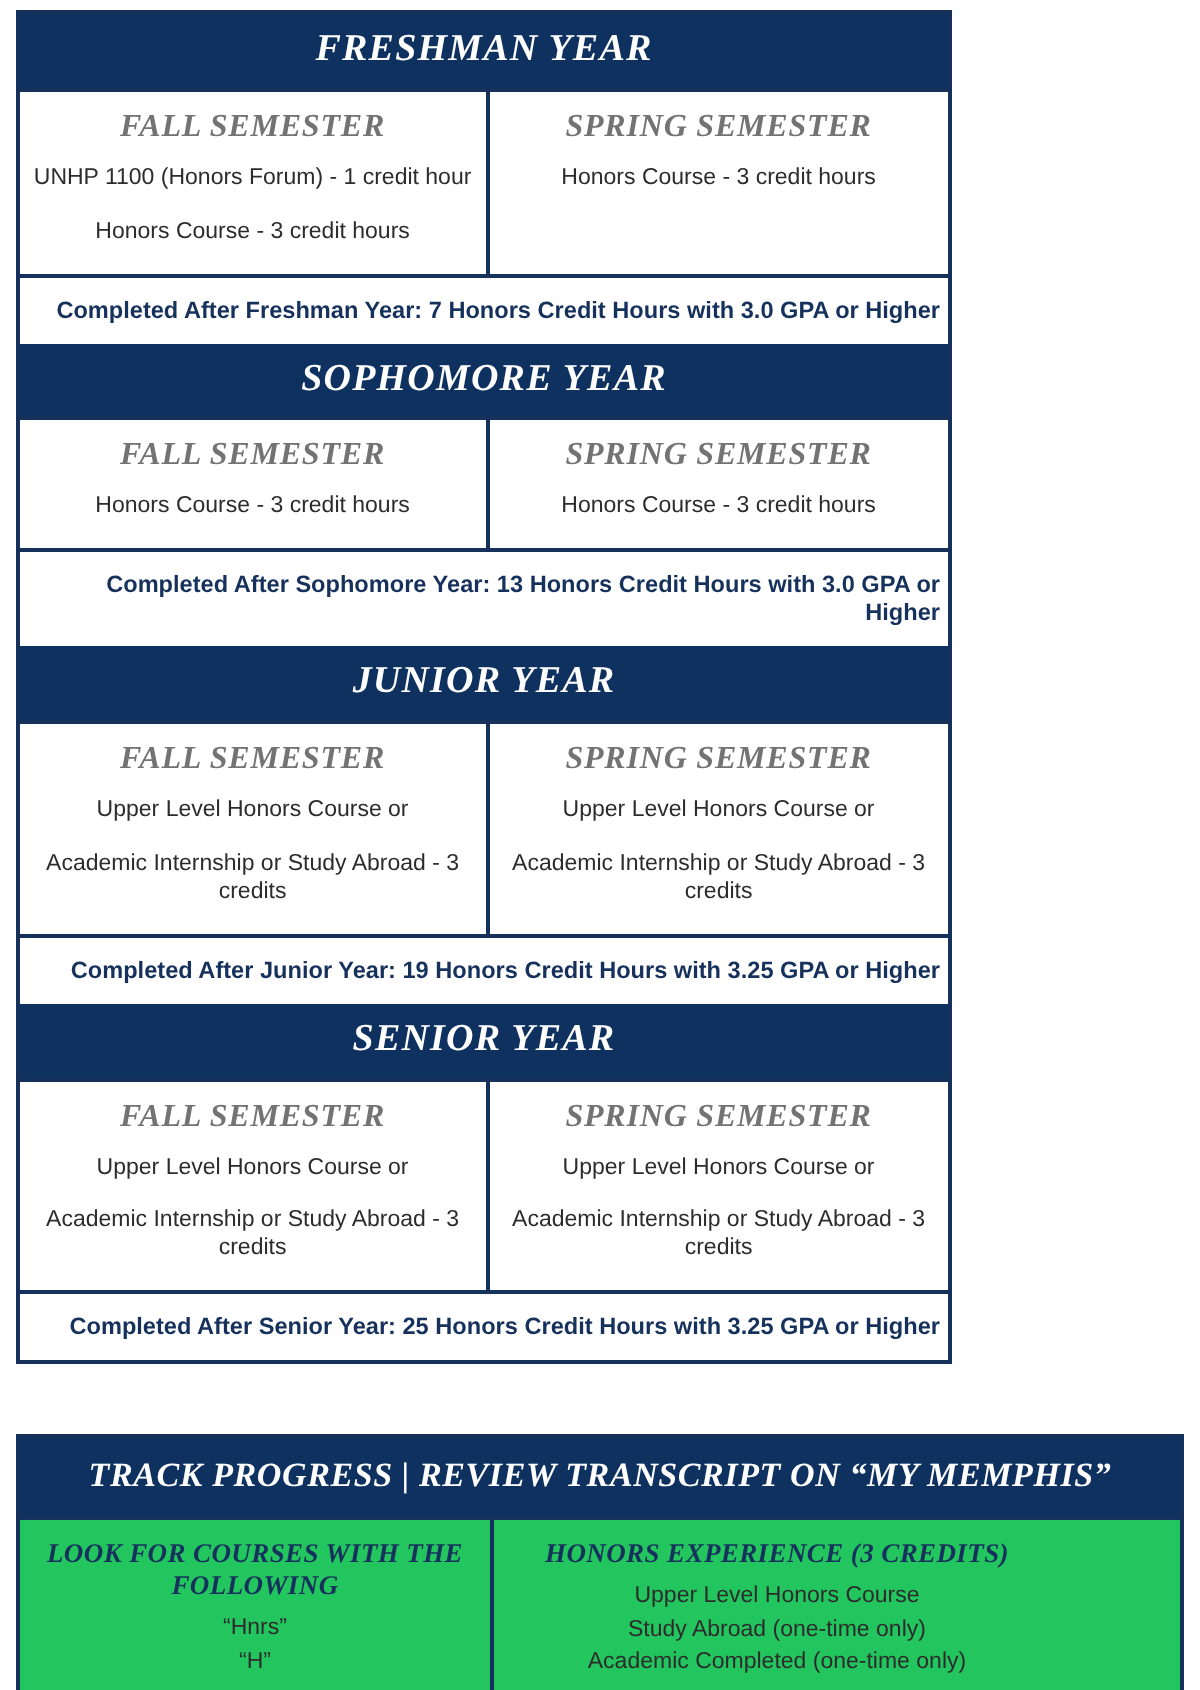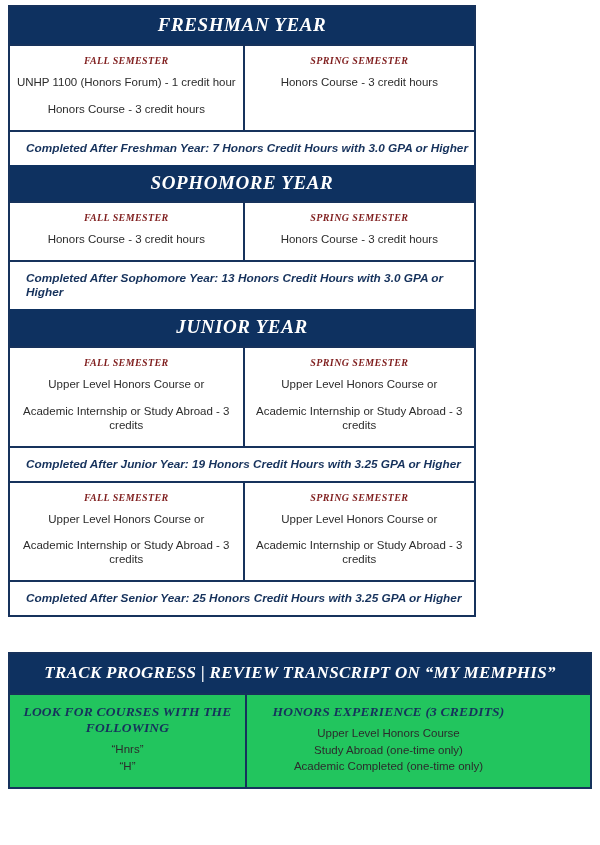--- a/index.html
+++ b/index.html
@@ -57,43 +57,42 @@
     width: 293px;
     border-right: 2px solid #16325c;
   }
   .sem-col.right {
     width: 287px;
   }
   .sem-title {
     font-family: "Liberation Serif", serif;
     font-weight: bold;
     font-style: italic;
-    font-size: 10px;
-    color: #7f1d1d;
+    font-size: 16px;
+    color: #737373;
     letter-spacing: 0.4px;
     margin-bottom: 10px;
   }
   .sem-line {
     font-family: "Liberation Sans", sans-serif;
     font-size: 11.5px;
     color: #2c2c2c;
     line-height: 1.2;
     margin: 0 0 13px 0;
   }
   .sem-line:last-child { margin-bottom: 2px; }
 
   .complete-row {
-    text-align: left;
+    text-align: right;
     font-family: "Liberation Sans", sans-serif;
     font-weight: bold;
     font-size: 11.8px;
     color: #16325c;
     padding: 9px 4px 10px 16px;
     background: #ffffff;
-    font-style: italic;
   }
 
   
   .gap { height: 35px; }
 
   
   .track-table {
     width: 584px;
     border: 2px solid #16325c;
     box-sizing: border-box;
@@ -184,20 +183,21 @@
         <p class="sem-line">Academic Internship or Study Abroad - 3 credits</p>
       </div>
       <div class="sem-col right">
         <div class="sem-title">SPRING SEMESTER</div>
         <p class="sem-line">Upper Level Honors Course or</p>
         <p class="sem-line">Academic Internship or Study Abroad - 3 credits</p>
       </div>
     </div>
     <div class="complete-row">Completed After Junior Year: 19 Honors Credit Hours with 3.25 GPA or Higher</div>
 
+    <div class="year-header">SENIOR YEAR</div>
     <div class="sem-row">
       <div class="sem-col left">
         <div class="sem-title">FALL SEMESTER</div>
         <p class="sem-line">Upper Level Honors Course or</p>
         <p class="sem-line">Academic Internship or Study Abroad - 3 credits</p>
       </div>
       <div class="sem-col right">
         <div class="sem-title">SPRING SEMESTER</div>
         <p class="sem-line">Upper Level Honors Course or</p>
         <p class="sem-line">Academic Internship or Study Abroad - 3 credits</p>

